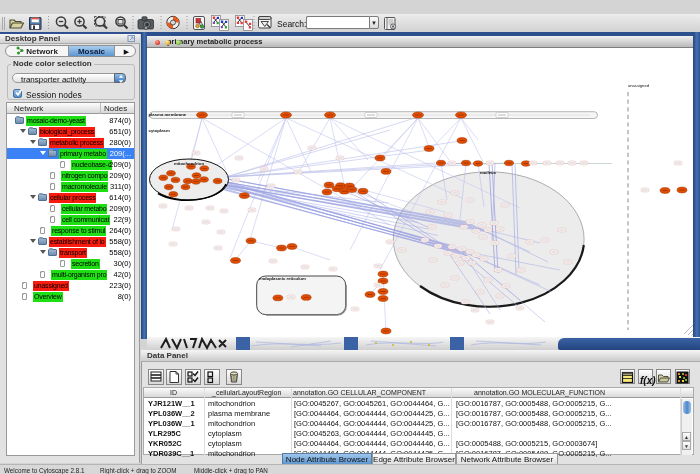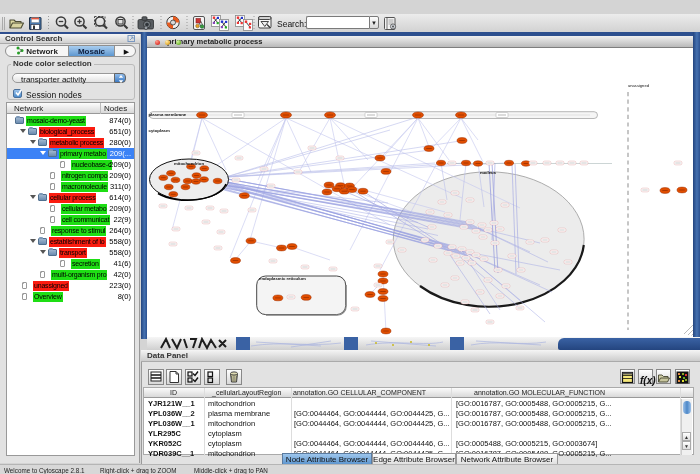--- a/index.html
+++ b/index.html
@@ -219,21 +219,21 @@
   </svg>
   </div>
   <span class="abs" id="searchlbl">Search:</span>
   <div class="abs" id="searchbox"></div>
   <div class="abs" id="searcharrow">▼</div>
 
   <div class="abs" id="bluetop"></div>
 
   <div class="abs" id="cpanel"></div>
   <div class="abs" id="cphead">
-      <span>Control Search</span>
+      <span>Desktop Panel</span>
     <svg width="10" height="9" style="position:absolute;right:3px;top:0">
       <rect x="1" y="1.5" width="6.5" height="6" fill="none" stroke="#7a98c0" stroke-width="1"></rect>
       <path d="M3 6 L6 3 M6 3 L6 5.2 M6 3 L3.8 3" stroke="#7a98c0" stroke-width="0.9" fill="none"></path>
     </svg>
   </div>
   <div class="abs" id="tabs">
     <div id="tab-net"><svg width="8" height="9" style="vertical-align:-1px">
           <circle cx="2" cy="2" r="1.5" fill="#2a2"></circle>
           <circle cx="6" cy="4.5" r="1.5" fill="#2a2"></circle>
           <circle cx="2.5" cy="7" r="1.5" fill="#2a2"></circle>
@@ -334,21 +334,21 @@
         </div>
         <div class="trow" style="top:144px">
           <span class="tarr" style="left:33px"></span>
           <span class="tfold" style="left:41px"></span>
           <span class="tlab r" style="left:52px;max-width:52px">transport</span>
           <span class="tcnt">558(0)</span>
         </div>
         <div class="trow" style="top:155px">
           <span class="tfile" style="left:53px"></span>
           <span class="tlab g" style="left:64px;max-width:40px">secretion</span>
-          <span class="tcnt">41(6)</span>
+          <span class="tcnt">30(0)</span>
         </div>
         <div class="trow" style="top:166px">
           <span class="tfile" style="left:33px"></span>
           <span class="tlab g" style="left:44px;max-width:60px">multi-organism pro</span>
           <span class="tcnt">42(0)</span>
         </div>
         <div class="trow" style="top:177px">
           <span class="tfile" style="left:15px"></span>
           <span class="tlab r" style="left:26px;max-width:78px">unassigned</span>
           <span class="tcnt">223(0)</span>
@@ -852,37 +852,39 @@
         <div class="dcol" style="left:147px"></div>
         <div class="dcol" style="left:307px"></div>
         <div class="dcol" style="left:536px"></div>
         <div style="position:absolute;left:537px;top:11px;width:11px;height:56px;background:#f0f0f0;border-left:1px solid #ccc"></div>
         <div style="position:absolute;left:538.5px;top:13px;width:8px;height:13px;border-radius:4px;background:linear-gradient(90deg,#9cc0e8,#4d88c8,#9cc0e8)"></div>
         <div style="position:absolute;left:538px;top:44px;width:9px;height:9px;font-size:5px;text-align:center;line-height:9px;color:#333;background:linear-gradient(#fff,#ddd);border:0.5px solid #aaa">▲</div>
         <div style="position:absolute;left:538px;top:53px;width:9px;height:9px;font-size:5px;text-align:center;line-height:9px;color:#333;background:linear-gradient(#fff,#ddd);border:0.5px solid #aaa">▼</div>
         <div class="drow" style="top:10.5px">
           <b>YJR121W__1</b>
           <span class="v1">mitochondrion</span>
+          <span class="v2">[GO:0045267, GO:0045261, GO:0044464, G...</span>
           <span class="v3">[GO:0016787, GO:0005488, GO:0005215, G...</span>
         </div>
         <div class="drow" style="top:20.5px">
           <b>YPL036W__2</b>
           <span class="v1">plasma membrane</span>
           <span class="v2">[GO:0044464, GO:0044444, GO:0044425, G...</span>
           <span class="v3">[GO:0016787, GO:0005488, GO:0005215, G...</span>
         </div>
         <div class="drow" style="top:30.5px">
           <b>YPL036W__1</b>
           <span class="v1">mitochondrion</span>
           <span class="v2">[GO:0044464, GO:0044444, GO:0044425, G...</span>
           <span class="v3">[GO:0016787, GO:0005488, GO:0005215, G...</span>
         </div>
         <div class="drow" style="top:40.5px">
           <b>YLR295C</b>
           <span class="v1">cytoplasm</span>
+          <span class="v2">[GO:0045263, GO:0044444, GO:0044445, G...</span>
         </div>
         <div class="drow" style="top:50.5px">
           <b>YKR052C</b>
           <span class="v1">cytoplasm</span>
           <span class="v2">[GO:0044464, GO:0044444, GO:0044446, G...</span>
           <span class="v3">[GO:0005488, GO:0005215, GO:0003674]</span>
         </div>
         <div class="drow" style="top:60.5px">
           <b>YDR039C__1</b>
           <span class="v1">mitochondrion</span>

